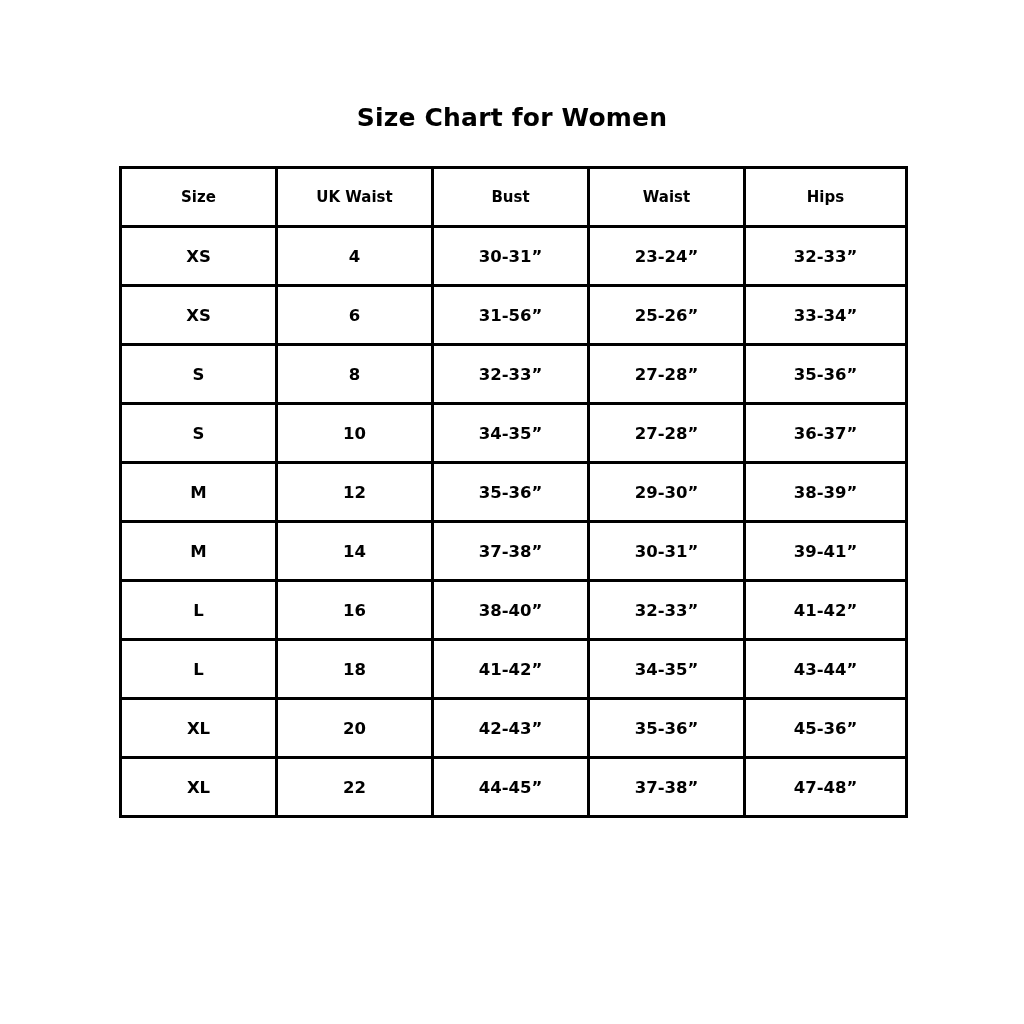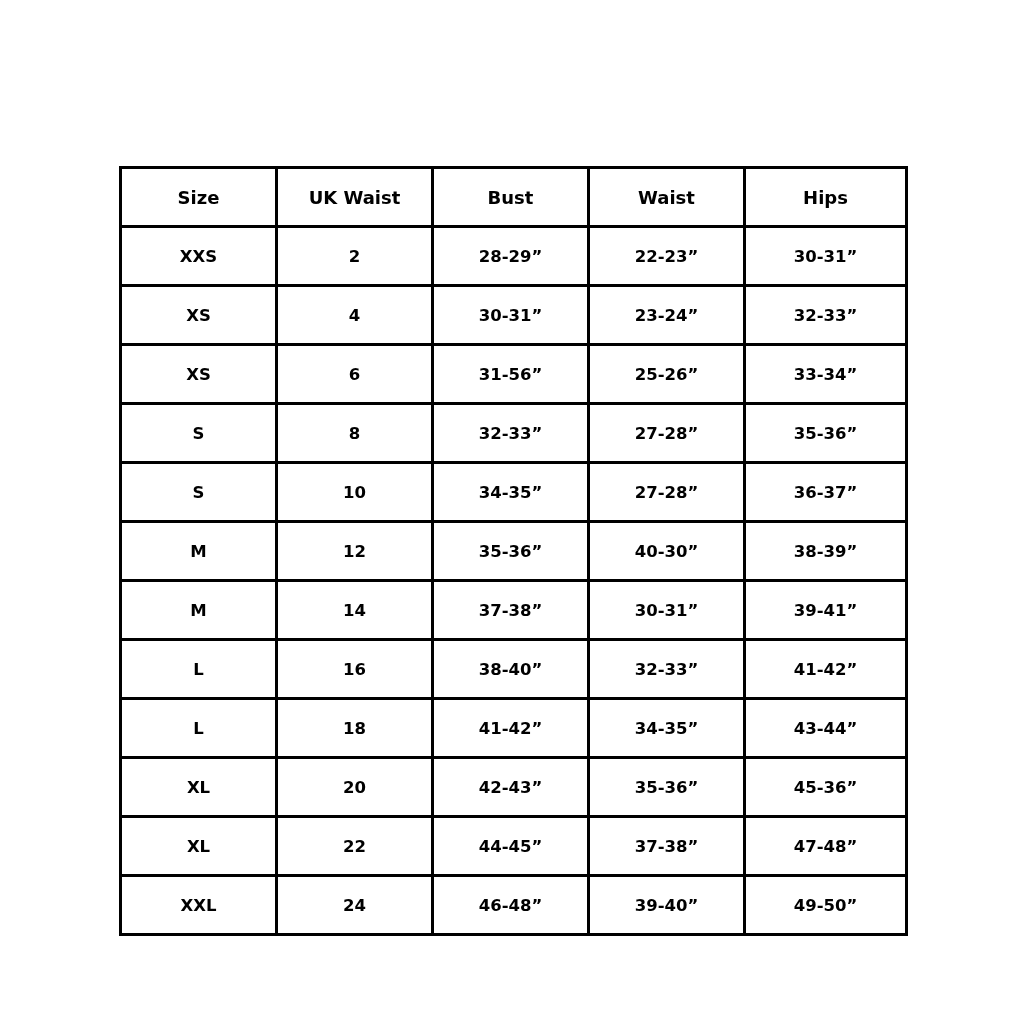--- a/index.html
+++ b/index.html
@@ -45,60 +45,54 @@
   table.size-chart td {
     border: 3px solid #000000;
     text-align: center;
     font-weight: bold;
     font-size: 16.5px;
     height: 56px;
     padding: 0;
     vertical-align: middle;
   }
   table.size-chart th {
-    font-size: 18px;
+    font-size: 15px;
   }
   col.c0 { width: 156px; }
   col.c1 { width: 156px; }
   col.c2 { width: 156px; }
   col.c3 { width: 156px; }
   col.c4 { width: 162px; }
 </style>
 </head>
 <body>
 
 <div class="page">
 
+  <div class="chart-title">Size Chart for Women</div>
 
   <div class="table-wrap">
     <table class="size-chart">
       <colgroup>
         <col class="c0">
           <col class="c1">
           <col class="c2">
           <col class="c3">
           <col class="c4">
       </colgroup>
       <thead>
         <tr>
           <th>Size</th>
           <th>UK Waist</th>
           <th>Bust</th>
           <th>Waist</th>
           <th>Hips</th>
         </tr>
       </thead>
       <tbody>
-        <tr>
-          <td>XXS</td>
-          <td>2</td>
-          <td>28-29”</td>
-          <td>22-23”</td>
-          <td>30-31”</td>
-        </tr>
         <tr>
           <td>XS</td>
           <td>4</td>
           <td>30-31”</td>
           <td>23-24”</td>
           <td>32-33”</td>
         </tr>
         <tr>
           <td>XS</td>
           <td>6</td>
@@ -117,21 +111,21 @@
           <td>S</td>
           <td>10</td>
           <td>34-35”</td>
           <td>27-28”</td>
           <td>36-37”</td>
         </tr>
         <tr>
           <td>M</td>
           <td>12</td>
           <td>35-36”</td>
-          <td>40-30”</td>
+          <td>29-30”</td>
           <td>38-39”</td>
         </tr>
         <tr>
           <td>M</td>
           <td>14</td>
           <td>37-38”</td>
           <td>30-31”</td>
           <td>39-41”</td>
         </tr>
         <tr>
@@ -155,24 +149,17 @@
           <td>35-36”</td>
           <td>45-36”</td>
         </tr>
         <tr>
           <td>XL</td>
           <td>22</td>
           <td>44-45”</td>
           <td>37-38”</td>
           <td>47-48”</td>
         </tr>
-        <tr>
-          <td>XXL</td>
-          <td>24</td>
-          <td>46-48”</td>
-          <td>39-40”</td>
-          <td>49-50”</td>
-        </tr>
       </tbody>
     </table>
   </div>
 
 </div>
 
 </body></html>

